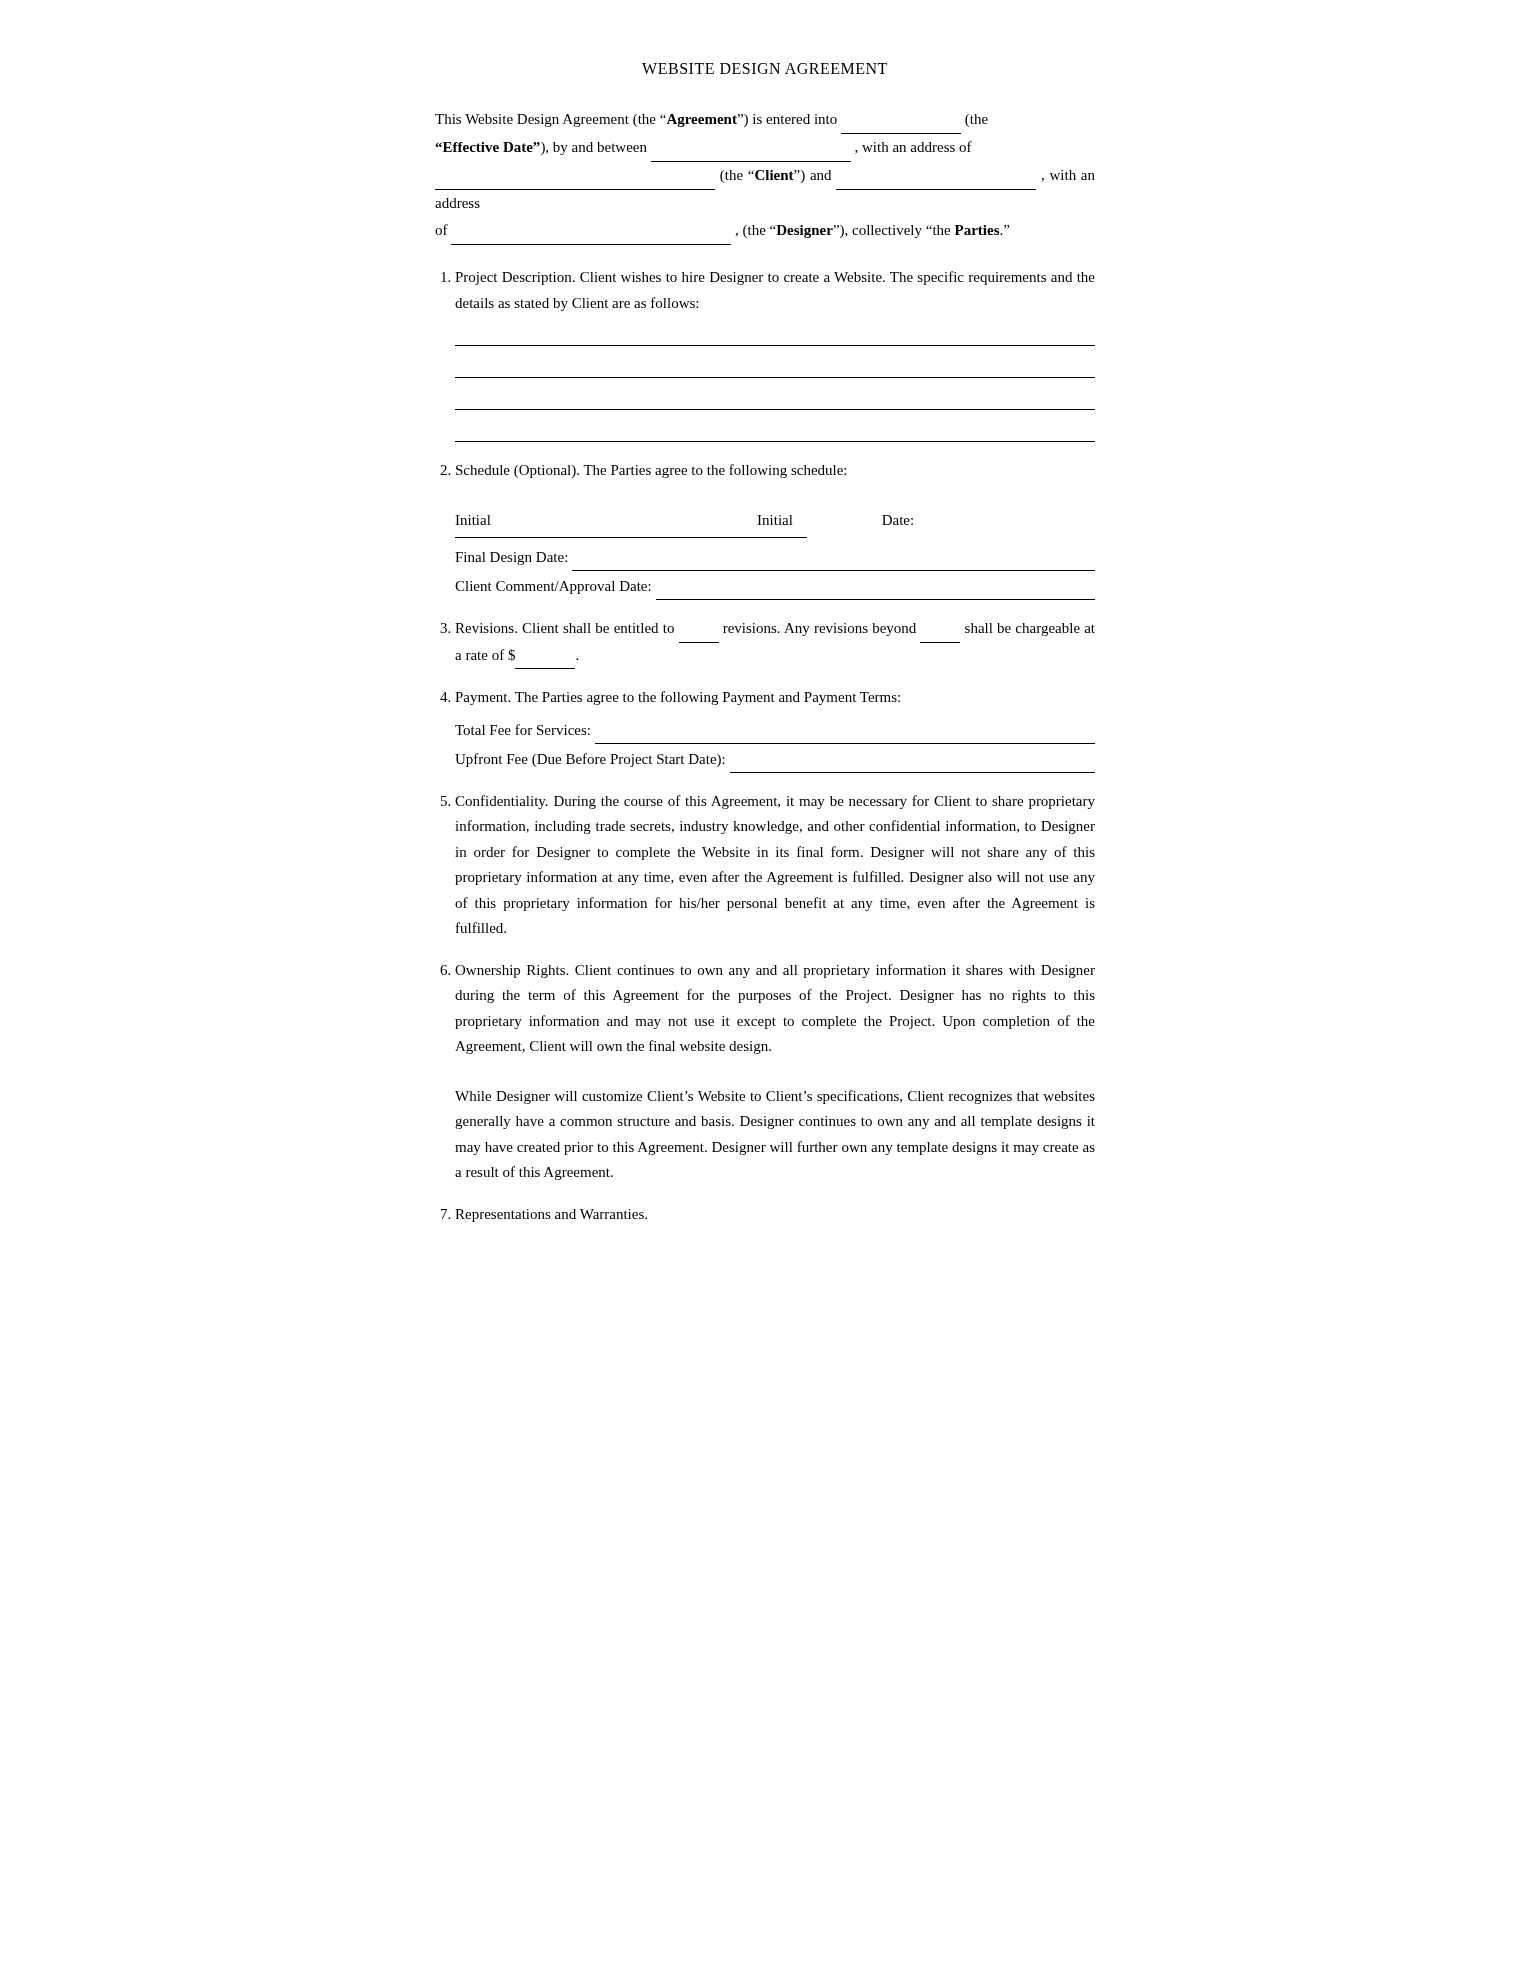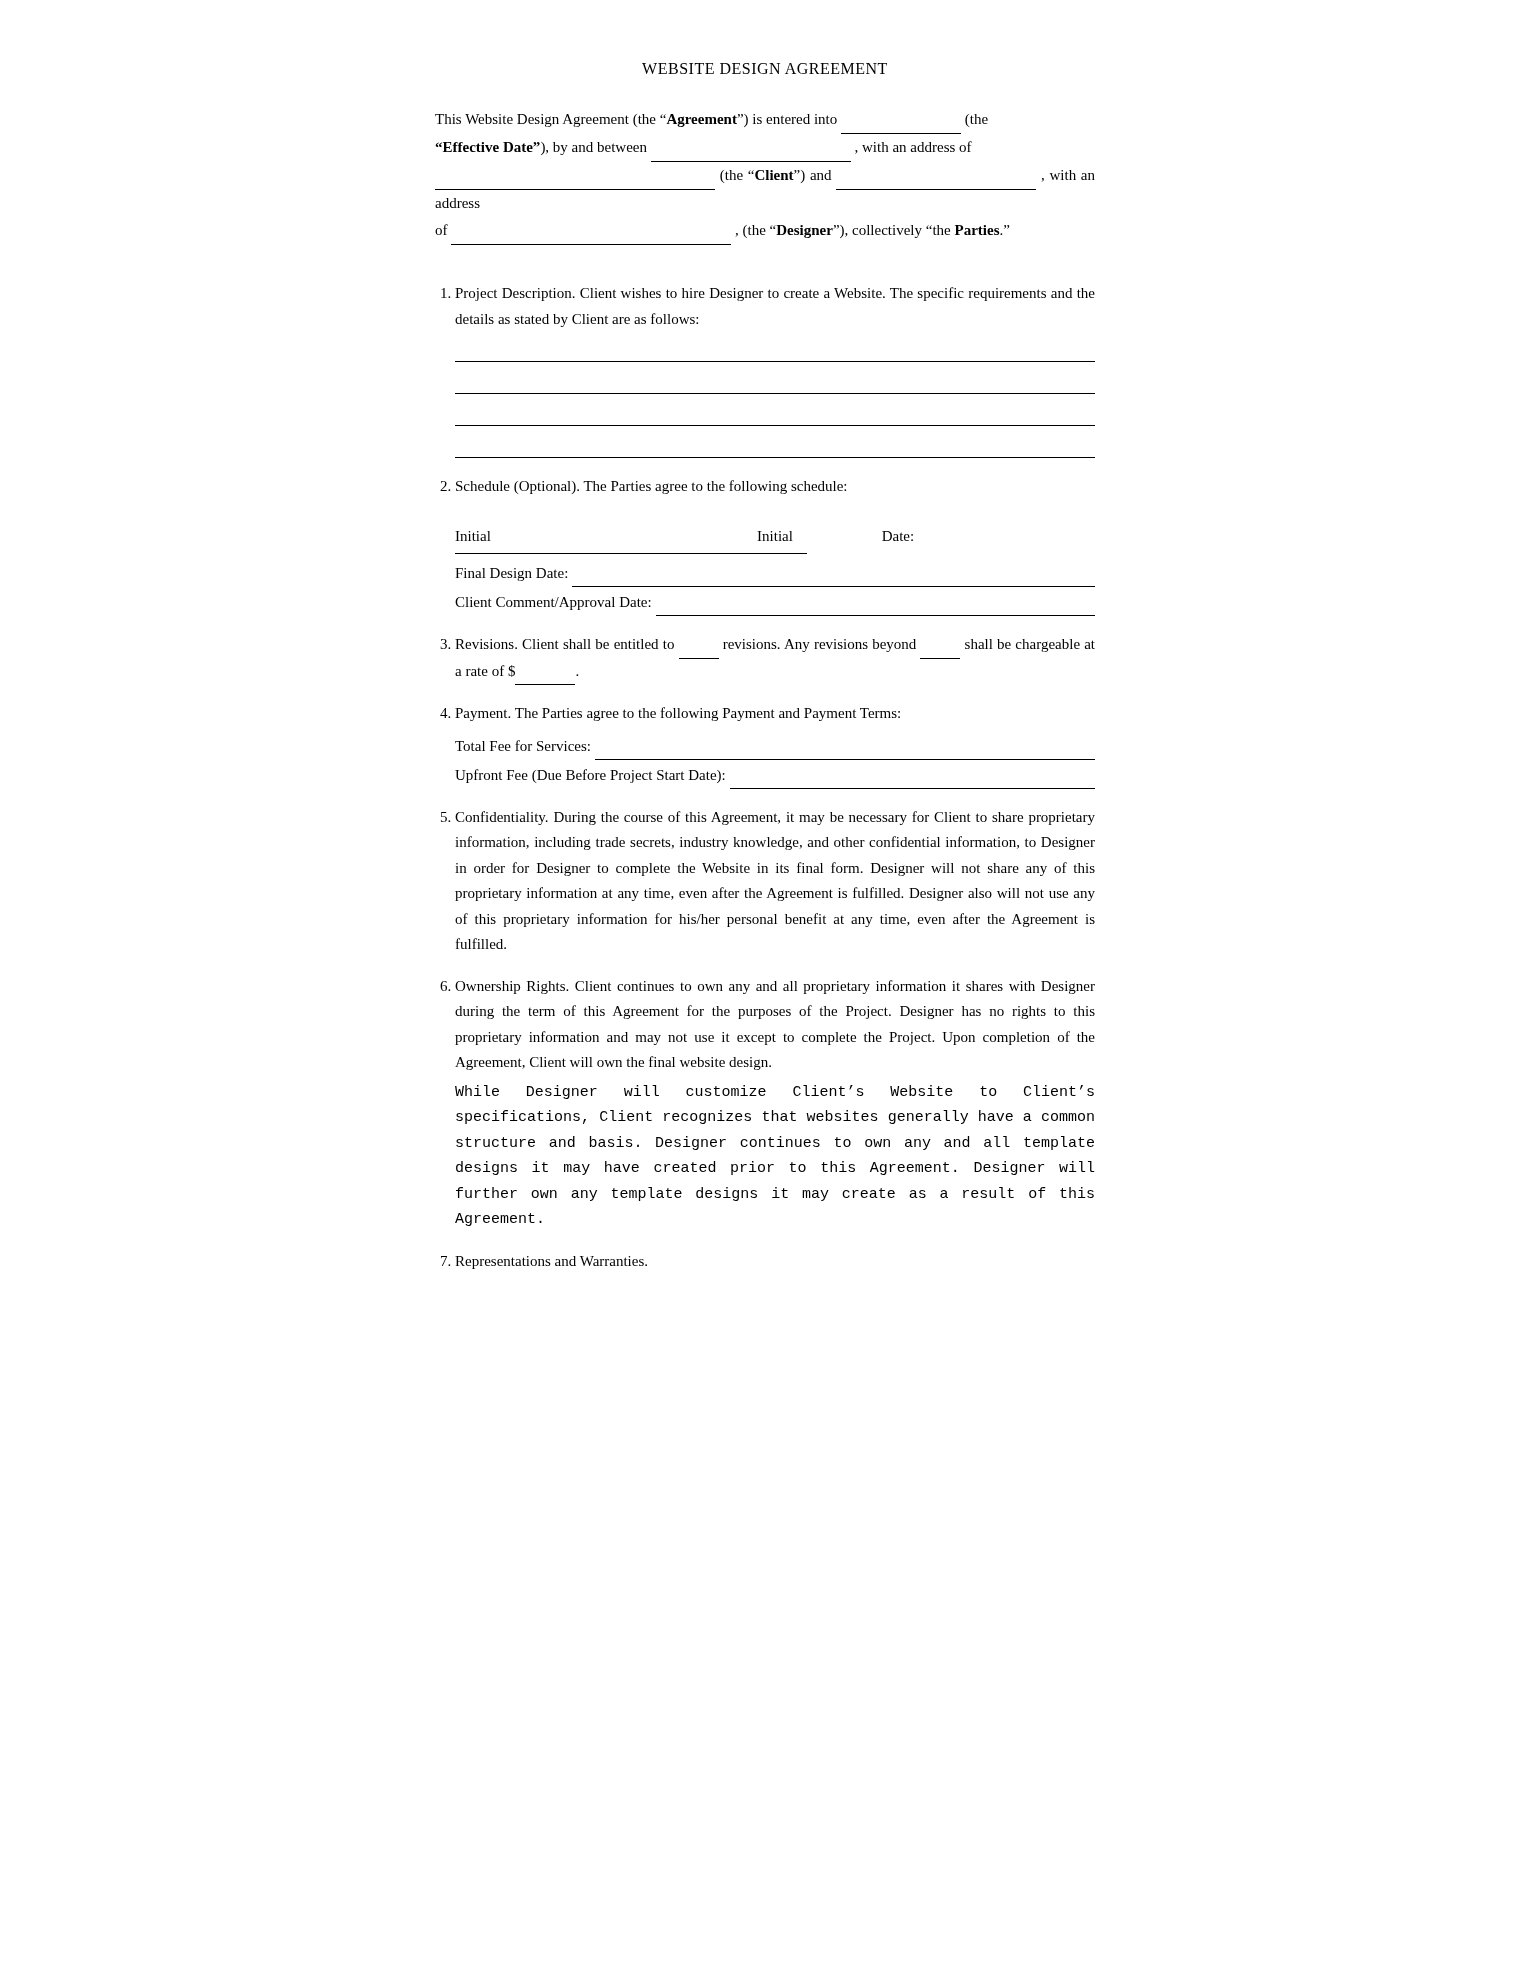--- a/index.html
+++ b/index.html
@@ -26,21 +26,21 @@
     .doc-title {
       text-align: center;
       font-weight: normal;
       font-size: 16px;
       margin-bottom: 28px;
       letter-spacing: 0.5px;
     }
 
     .intro-paragraph {
       line-height: 1.8;
-      margin-bottom: 36px;
+      margin-bottom: 20px;
       text-align: justify;
     }
 
     .underline-field {
       display: inline-block;
       border-bottom: 1px solid #000;
       min-width: 120px;
     }
 
     .underline-field-wide {
@@ -125,25 +125,24 @@
       margin-right: 4px;
     }
 
     .payment-field-value {
       flex: 1;
       border-bottom: 1px solid #000;
       min-height: 20px;
     }
 
     .ownership-paragraph {
-      margin-top: 4px;
+      margin-top: 24px;
       line-height: 1.7;
       text-align: justify;
       margin-bottom: 10px;
-      font-family: Liberation Mono, monospace;
     }
   </style>
 </head>
 <body>
 
 <div class="document">
 
   <div class="doc-title">WEBSITE DESIGN AGREEMENT</div>
 
   <div class="intro-paragraph">

